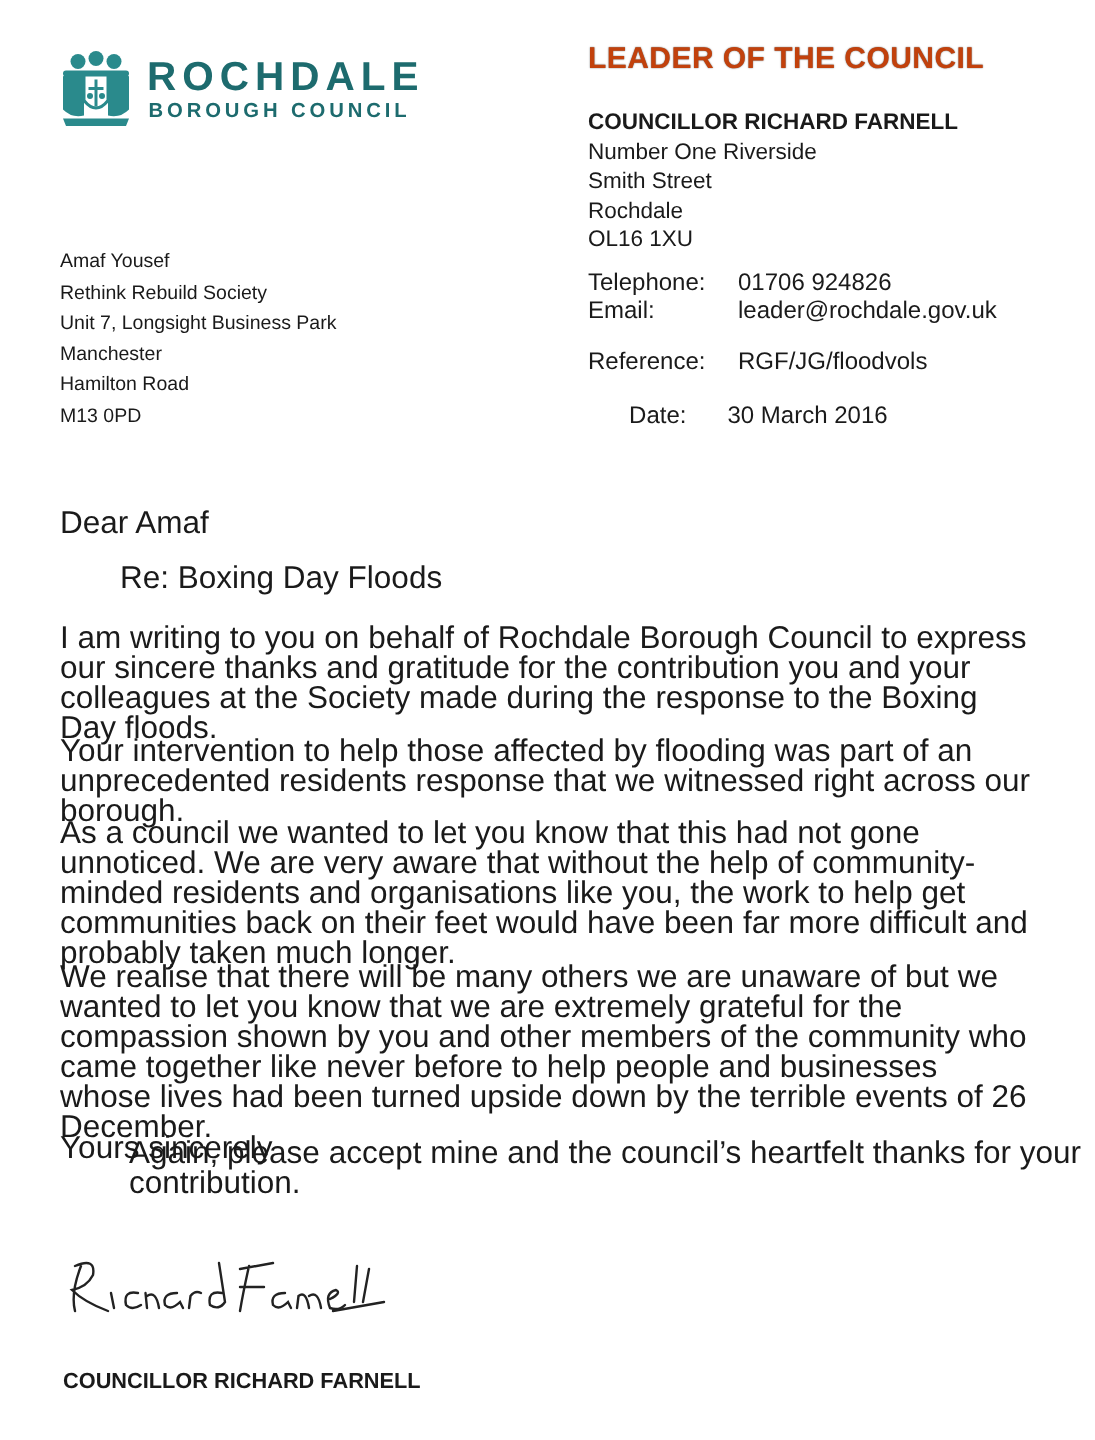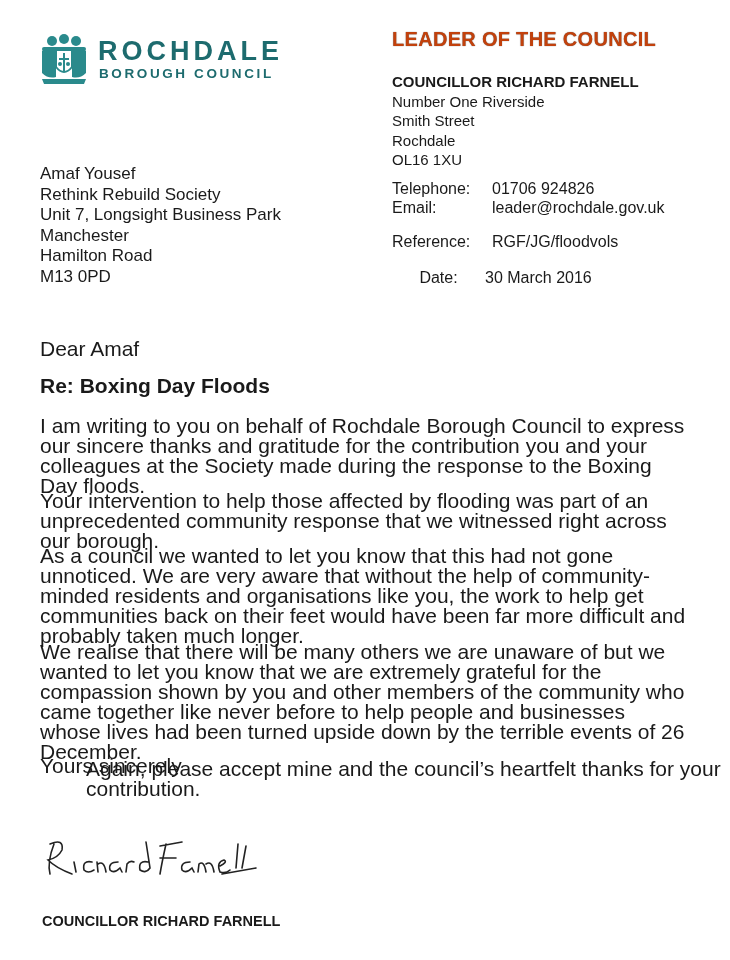--- a/index.html
+++ b/index.html
@@ -10,23 +10,23 @@
   .abs { position: absolute; }
   .logo { left: 38px; top: 33px; width: 52px; height: 52px; }
   .brand-name { left: 98px; top: 36px; font-size: 27px; letter-spacing: 4px; color: #1d6b6e; font-weight: bold; line-height: 30px; }
   .brand-sub { left: 99px; top: 66px; font-size: 13.5px; letter-spacing: 2.6px; color: #1d6b6e; font-weight: bold; line-height: 16px; }
   .office-title { left: 392px; top: 26px; font-size: 20px; font-weight: 900; color: #c2410c; letter-spacing: 0.3px; line-height: 26px;
     text-shadow: 0 0 1px #555; }
   .sender { left: 392px; top: 72px; font-size: 15px; line-height: 19.5px; }
   .sender .name { font-weight: bold; font-size: 15px; }
   .contact { left: 392px; font-size: 16px; line-height: 19px; }
   .contact .lbl { display: inline-block; width: 100px; }
-  .recipient { left: 40px; top: 164px; font-size: 17px; line-height: 20.5px; }
+  .recipient { left: 40px; top: 164px; font-size: 13px; line-height: 20.5px; }
   .body-text { left: 40px; width: 650px; font-size: 21px; line-height: 20px; }
-  .subject { font-weight: bold; }
+  .subject { font-weight: normal; margin-left: 40px; }
   .signature { left: 42px; top: 832px; width: 230px; height: 50px; }
   .sig-name { left: 42px; top: 913px; font-size: 14.5px; font-weight: bold; }
 </style>
 </head>
 <body>
 
 <svg class="abs logo" viewBox="0 0 52 52">
   <g fill="#2a8a8c">
     <circle cx="14" cy="8" r="5"></circle>
       <circle cx="26" cy="6" r="5"></circle>
@@ -72,21 +72,21 @@
   <div>Rethink Rebuild Society</div>
   <div>Unit 7, Longsight Business Park</div>
   <div>Manchester</div>
   <div>Hamilton Road</div>
   <div>M13 0PD</div>
 </div>
 
 <div class="abs body-text" style="top:339px;">Dear Amaf</div>
 <div class="abs body-text subject" style="top:376px;">Re: Boxing Day Floods</div>
 <div class="abs body-text" style="top:416px;">I am writing to you on behalf of Rochdale Borough Council to express our sincere thanks and gratitude for the contribution you and your colleagues at the Society made during the response to the Boxing Day floods.</div>
-<div class="abs body-text" style="top:491px;">Your intervention to help those affected by flooding was part of an unprecedented community response that we witnessed right across our borough.</div>
+<div class="abs body-text" style="top:491px;">Your intervention to help those affected by flooding was part of an unprecedented residents response that we witnessed right across our borough.</div>
 <div class="abs body-text" style="top:546px;">As a council we wanted to let you know that this had not gone unnoticed. We are very aware that without the help of community-minded residents and organisations like you, the work to help get communities back on their feet would have been far more difficult and probably taken much longer.</div>
 <div class="abs body-text" style="top:642px;">We realise that there will be many others we are unaware of but we wanted to let you know that we are extremely grateful for the compassion shown by you and other members of the community who came together like never before to help people and businesses whose lives had been turned upside down by the terrible events of 26 December.</div>
 <div class="abs body-text" style="top:759px;margin-left:46px;">Again, please accept mine and the council’s heartfelt thanks for your contribution.</div>
 <div class="abs body-text" style="top:756px;">Yours sincerely</div>
 
 <svg class="abs signature" viewBox="0 0 230 50">
   <g fill="none" stroke="#222" stroke-width="1.6" stroke-linecap="round">
     <path d="M12 12 Q5 30 8 42 M8 12 Q22 6 20 18 Q16 26 6 28 Q14 36 30 42"></path>
     <path d="M32 30 L34 40"></path>
     <path d="M50 30 Q40 28 42 38 Q46 42 52 38"></path>

